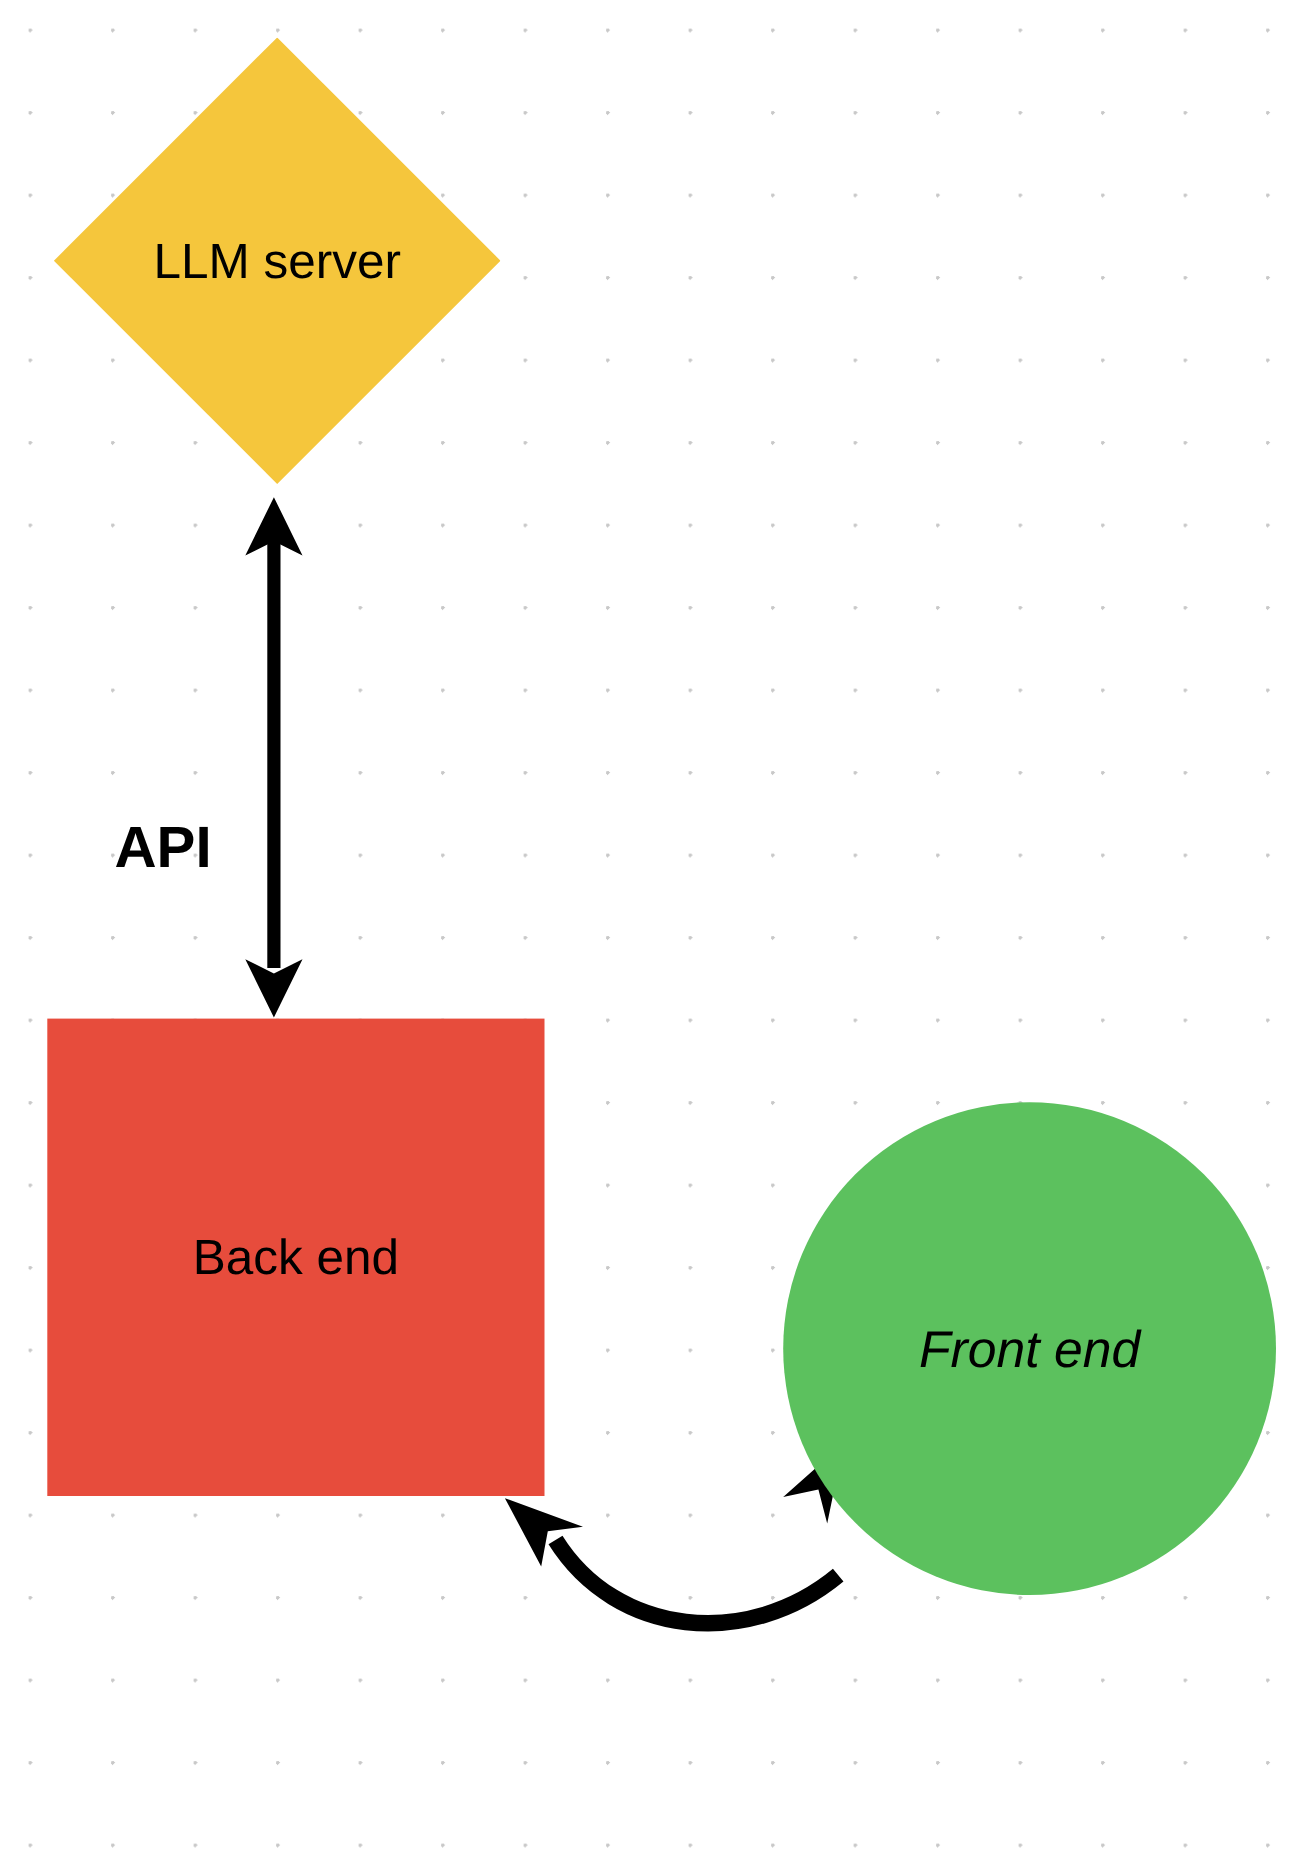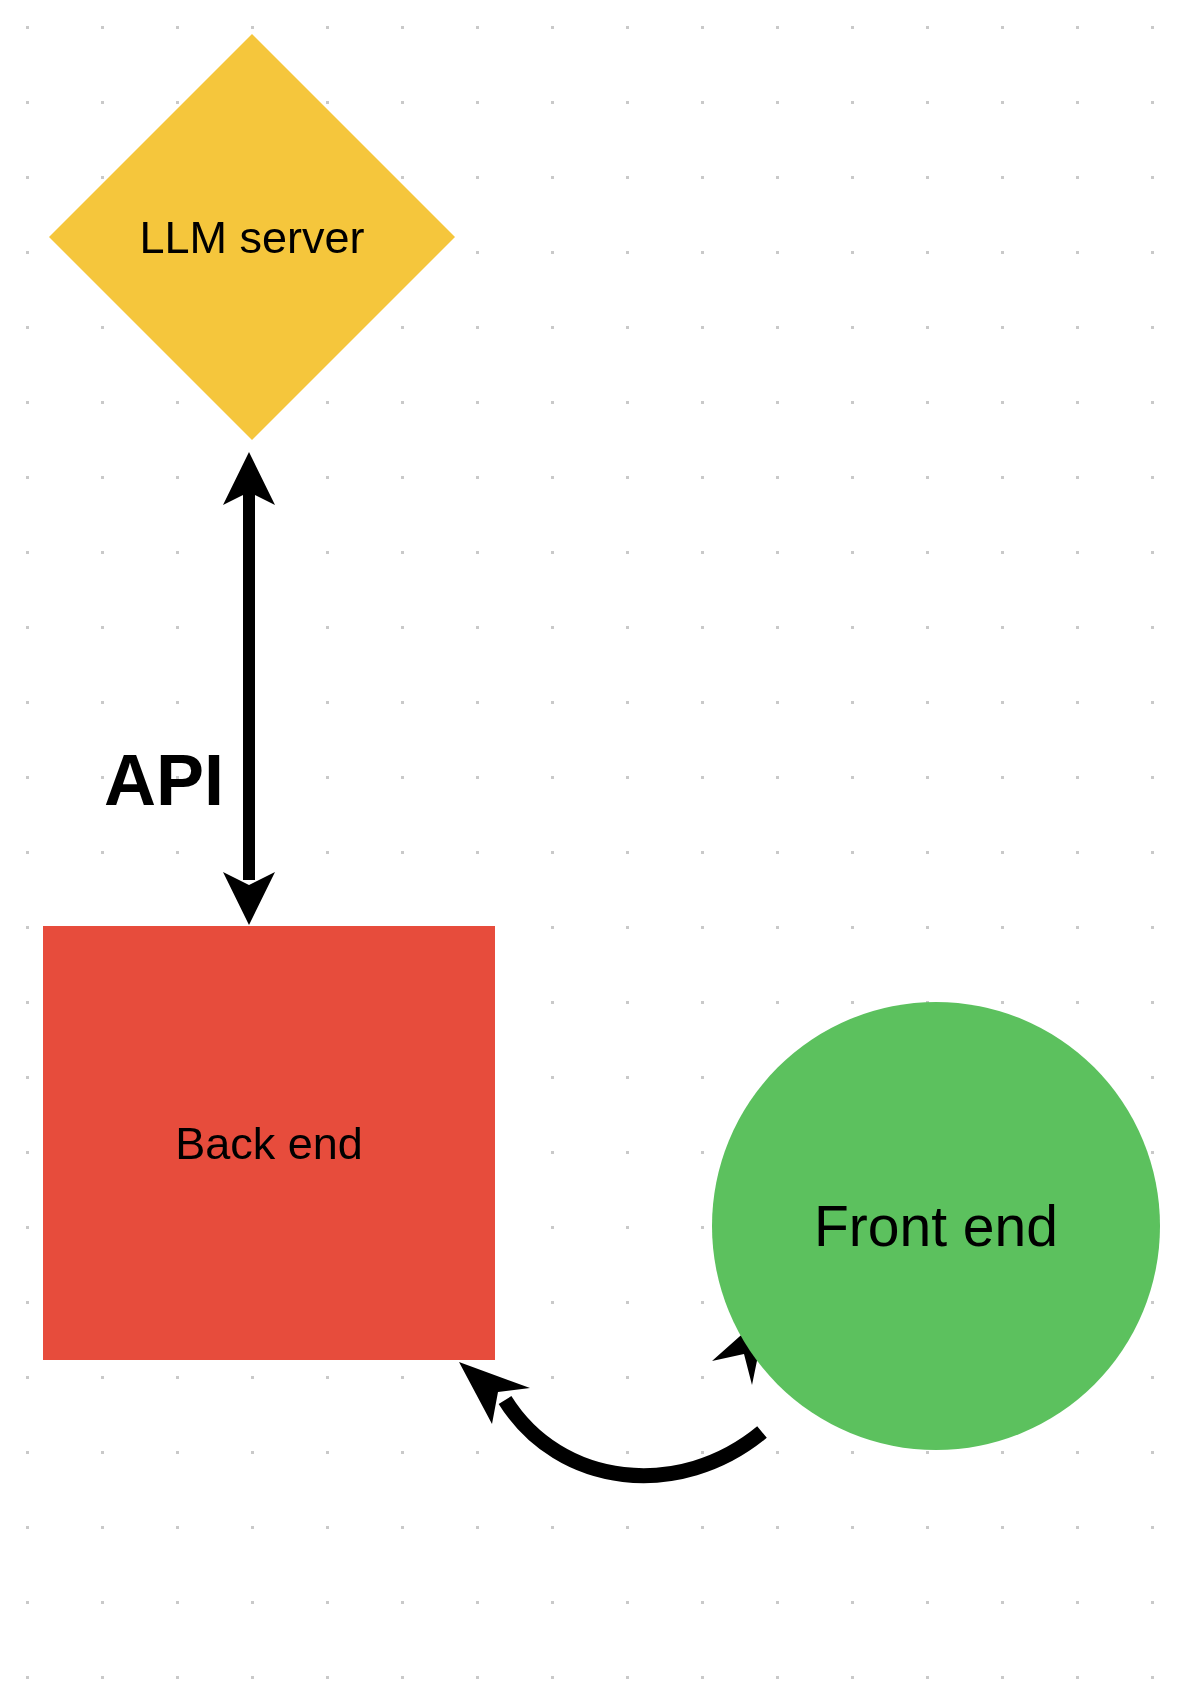--- a/index.html
+++ b/index.html
@@ -84,22 +84,23 @@
   }
   #frontend-circle .circle-body {
     position: absolute;
     inset: 0;
     background: #5cc15e;
     border-radius: 50%;
   }
   #frontend-circle .node-label {
     top: 50%;
     transform: translateY(-50%);
-    font-size: 57px;
+    font-size: 47px;
     line-height: 1;
+    font-style: italic;
   }
 
   
   #connectors {
     position: absolute;
     left: 0;
     top: 0;
     width: 1179px;
     height: 1697px;
     overflow: visible;
@@ -108,21 +109,21 @@
   
   .edge-label {
     position: absolute;
     color: #000000;
     font-weight: bold;
     white-space: nowrap;
   }
   #label-api {
     left: 104px;
     top: 744px;
-    font-size: 72px;
+    font-size: 53px;
     line-height: 1;
   }
   #label-webrtc {
     left: 482px;
     top: 1560px;
     font-size: 62px;
     line-height: 1;
   }
 </style>
 </head>

